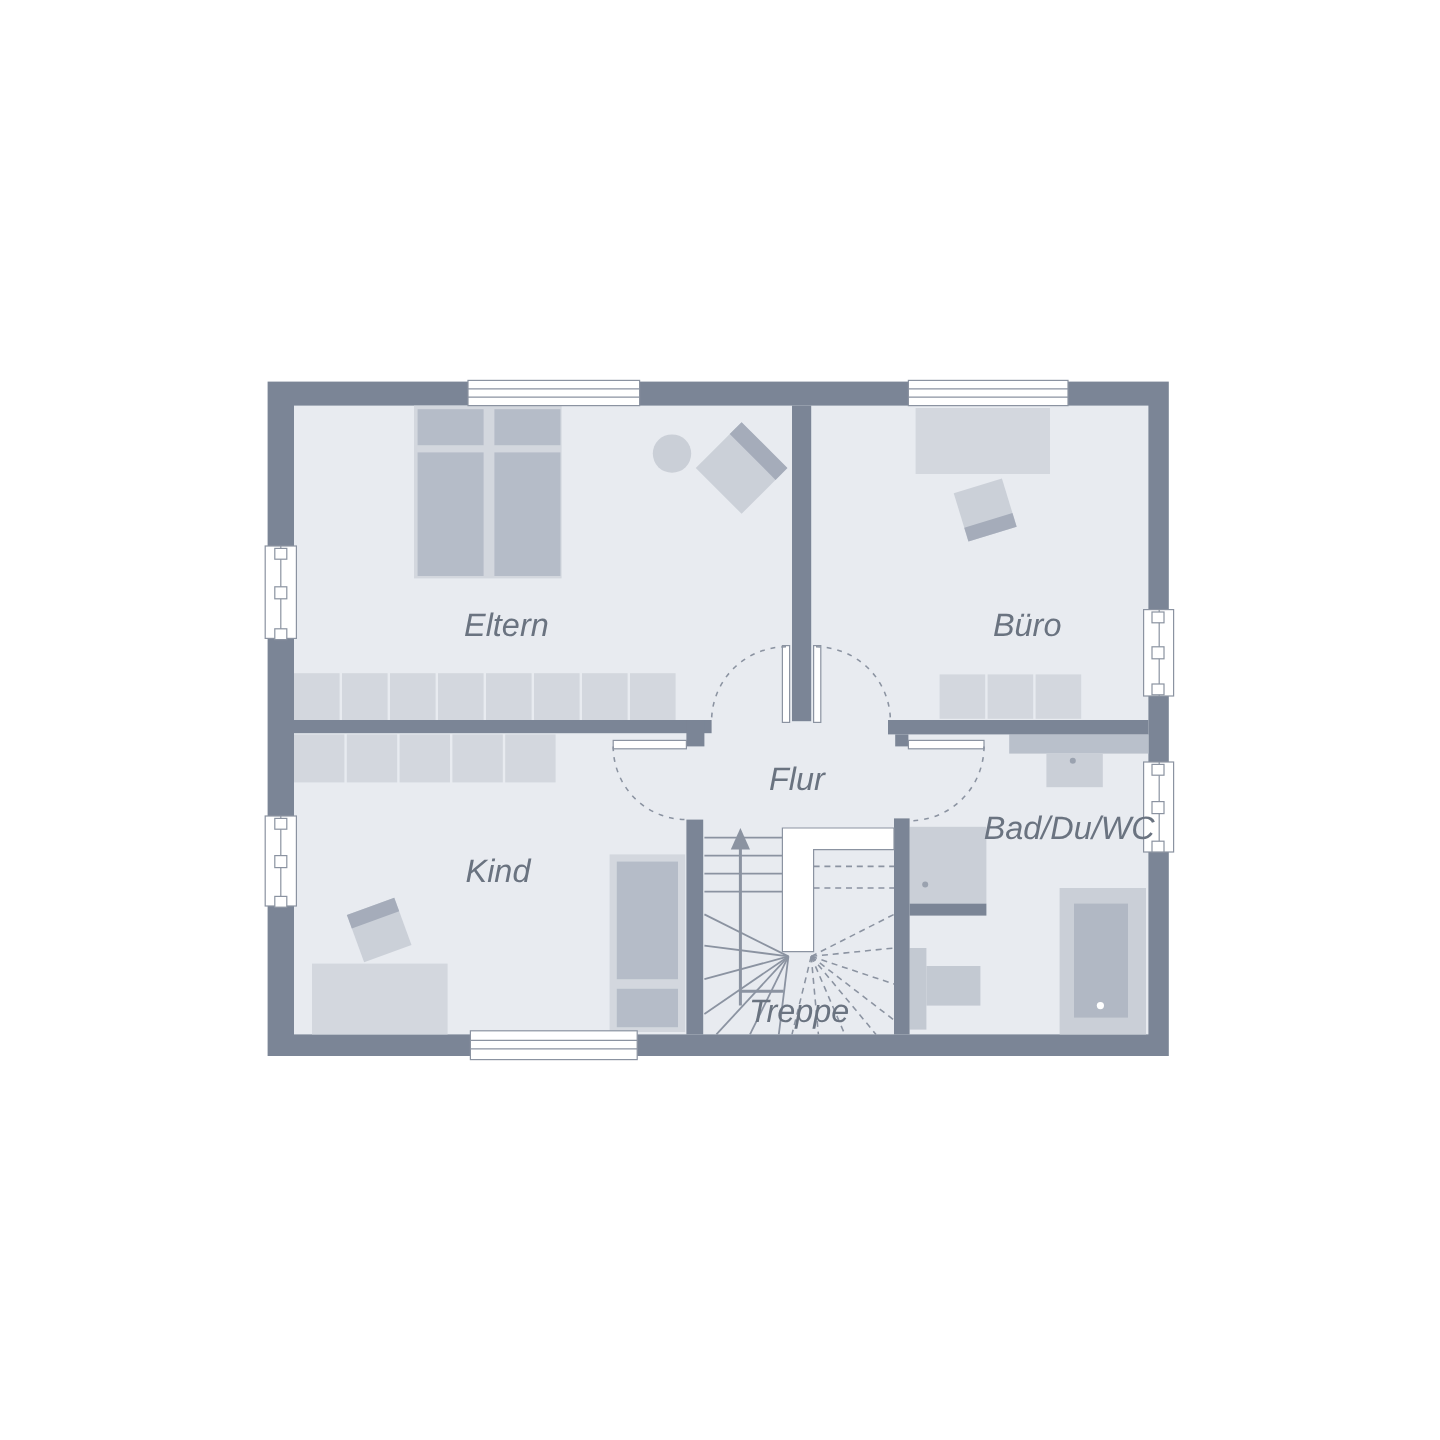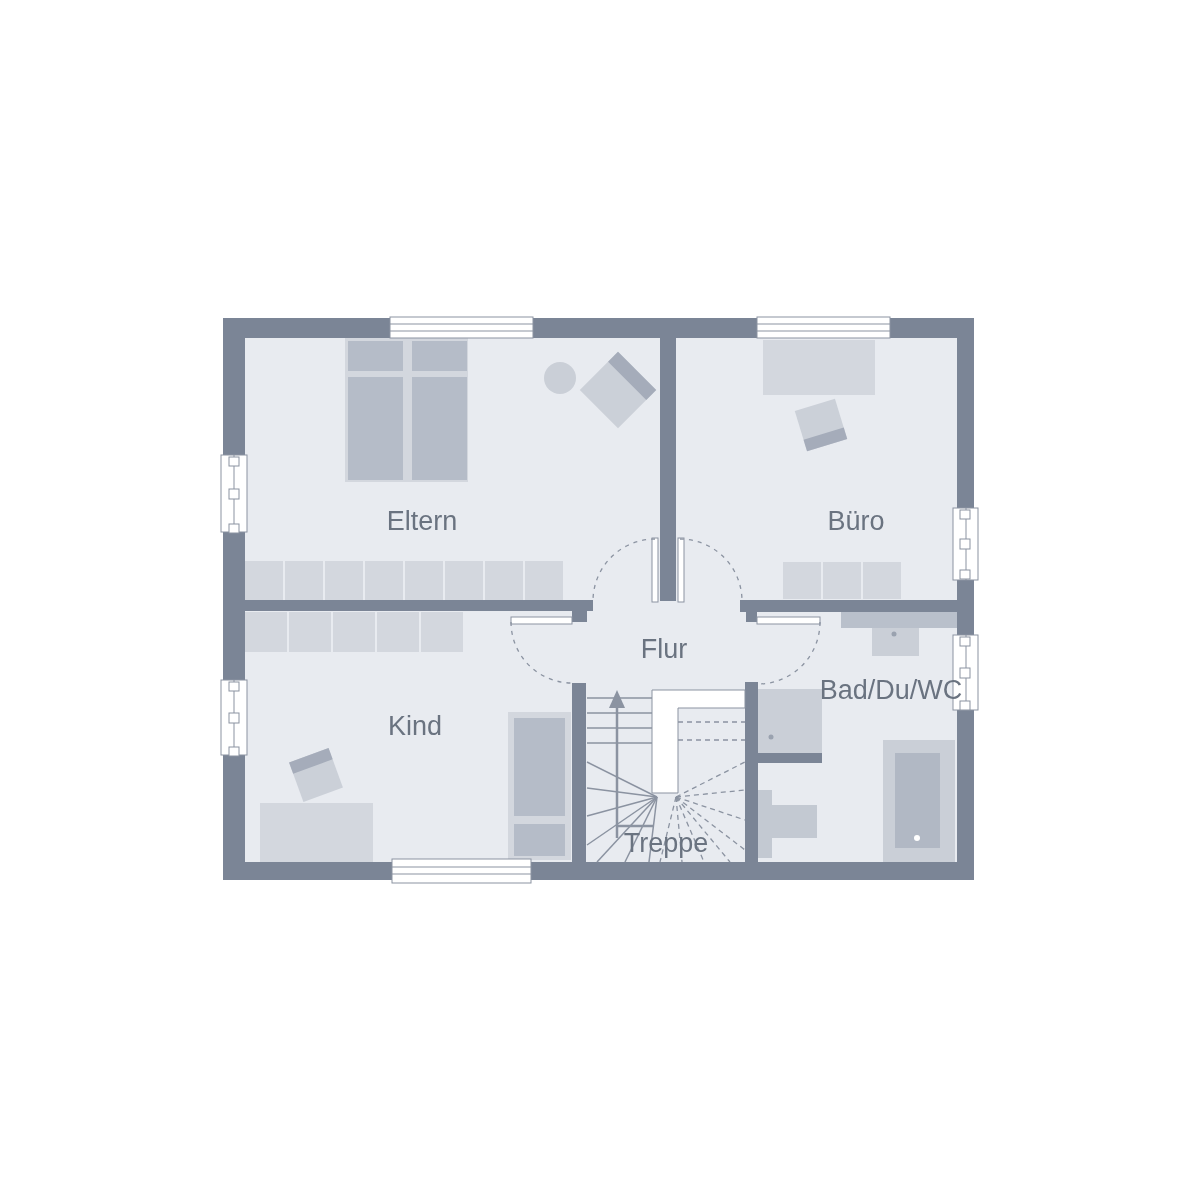--- a/index.html
+++ b/index.html
@@ -1,16 +1,16 @@
 <!DOCTYPE html>
 <html style="--background: #ffffff; --wall: #7b8596; --floor: #e8ebf0; --furniture_light: #d3d7de; --furniture_mid: #b5bcc8; --chair_body: #cbd0d8; --chair_accent: #a5acba; --fixture: #cacfd7; --fixture_dark: #b1b8c4; --toilet: #c3c9d2; --counter: #b9c0cb; --line: #8b93a1; --label_text: #6a7380;"><head>
 <meta charset="utf-8">
 <style>
   html,body{margin:0;padding:0;background:var(--background,#fff);}
-  .canvas{position:relative;width:1200px;height:1040px;background:var(--background,#fff);overflow:hidden;}
+  .canvas{position:relative;width:1200px;height:1040px;background:var(--background,#fff);overflow:hidden;font-style:italic;}
   .canvas svg{position:absolute;left:0;top:0;}
   text.room-label{font-family:"Liberation Sans",sans-serif;font-size:27px;fill:var(--label_text,#6a7380);}
 </style>
 </head>
 <body>
 
 <div class="canvas">
 <svg width="1200" height="1200" viewBox="0 0 1200 1200">
 
   <g>

